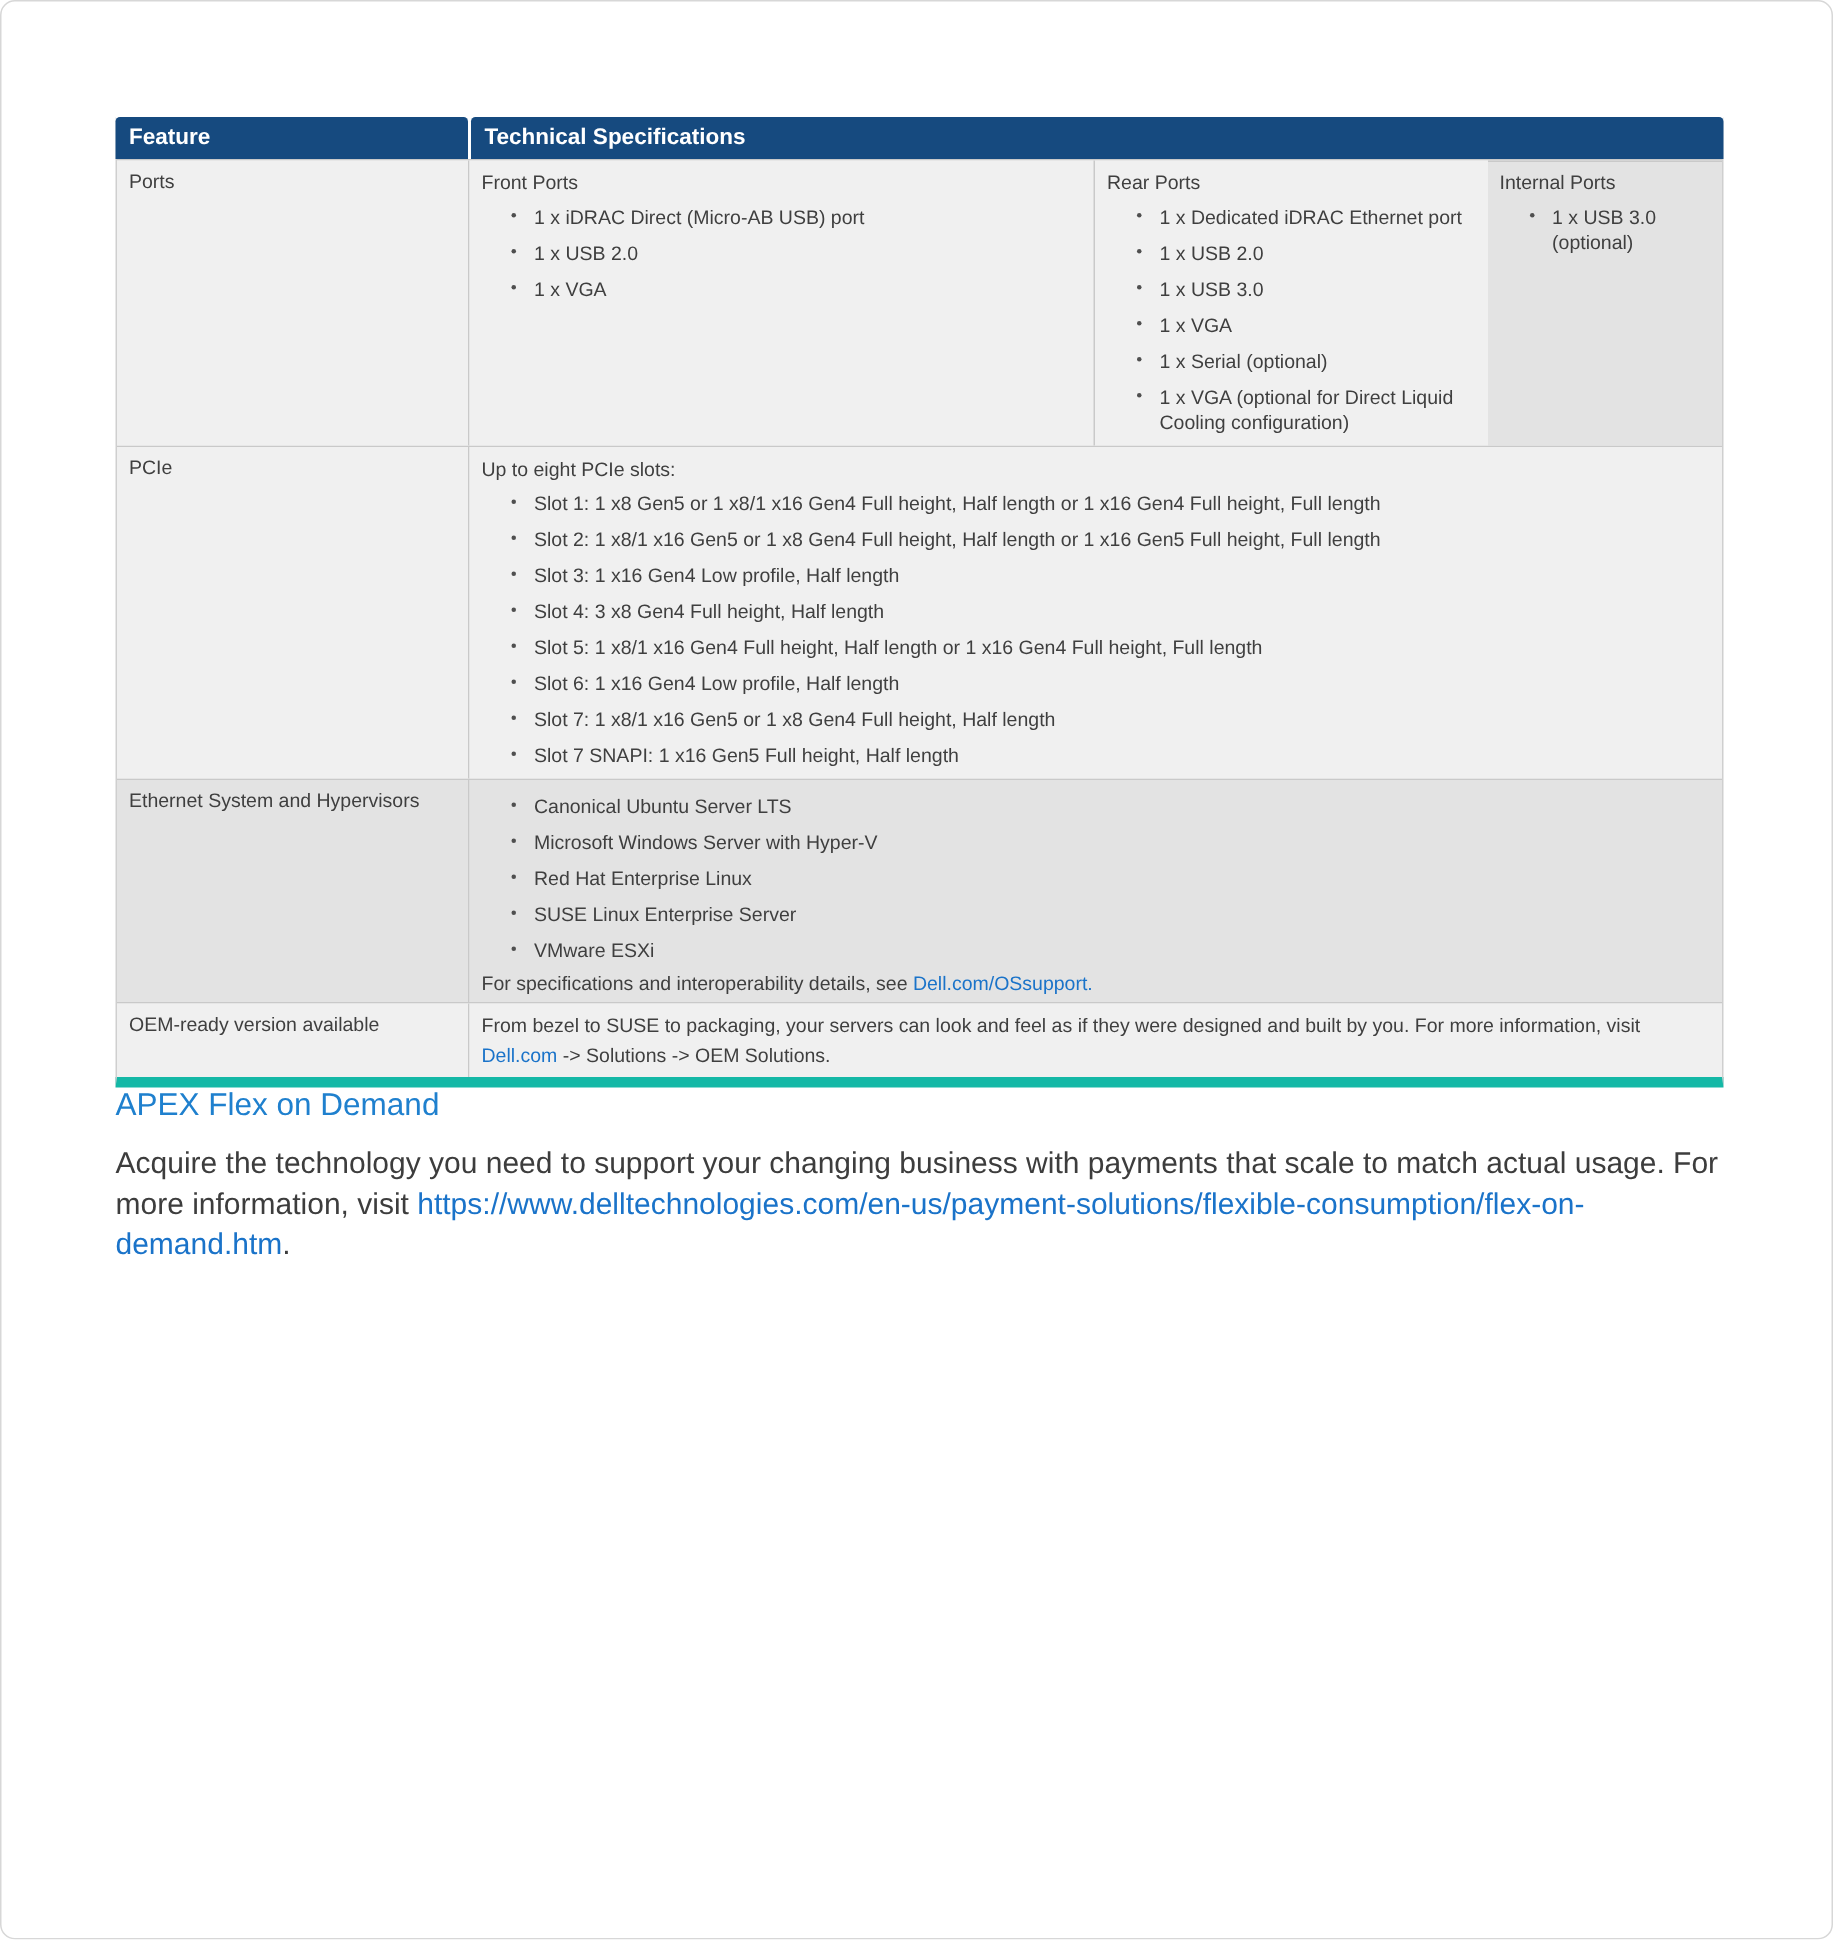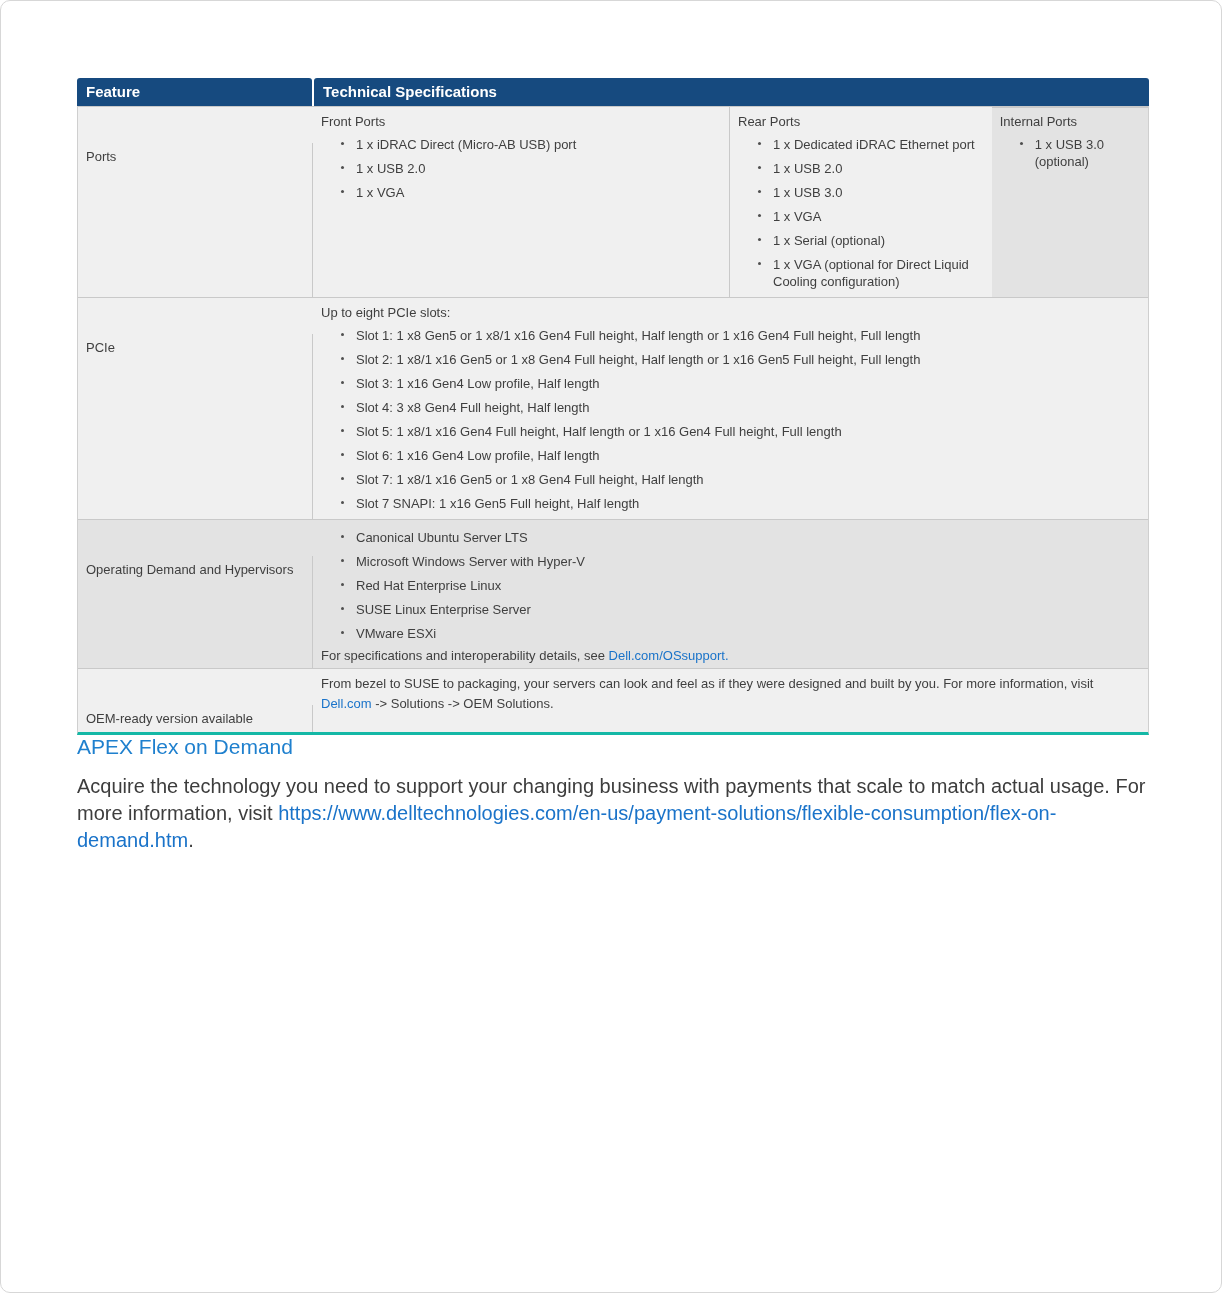--- a/index.html
+++ b/index.html
@@ -6,35 +6,35 @@
   html,body { background:#fff; }
   body { font-family:"Liberation Sans","DejaVu Sans",sans-serif; color:#3f3f3f; }
   .page {
     position:relative; width:1222px; height:1293px; background:#fff;
     border:1px solid #d7d7d7; border-radius:10px; overflow:hidden;
   }
   .content { position:absolute; left:76px; top:78px; width:1072px; }
 
   
   .spec-table { width:100%; font-size:13px; line-height:17px;
-    border-left:1px solid #cfcfcf; border-right:1px solid #cfcfcf; border-bottom:3px solid #14b8a6; }
+    border-left:1px solid #cfcfcf; border-right:1px solid #cfcfcf; border-bottom:7px solid #14b8a6; }
   .thead { display:flex; gap:2px; background:#fff; margin:-1px -1px 0 -1px; }
   .th {
     background:var(--c-header_bg,#164a7f); color:#fff; font-weight:bold; font-size:15px;
     padding:5px 8px 6px 9px; border-radius:3px 3px 0 0;
   }
   .th.feature-col { width:235px; }
   .th.spec-col { flex:1; }
 
   .trow { display:flex; border-top:1px solid #c9c9c9; }
   .trow:first-of-type { border-top:none; }
   .light, .light .td { background:var(--c-row_light,#f0f0f0); }
   .dark,  .dark  .td { background:var(--c-row_dark,#e3e3e3); }
 
-  .feature-cell { width:235px; flex:0 0 235px; border-right:1px solid #c9c9c9; padding:5px 8px;margin-top:36px; }
+  .feature-cell { width:235px; flex:0 0 235px; border-right:1px solid #c9c9c9; padding:5px 8px; }
   .spec-cell { flex:1; padding:5px 10px 4px 8px; }
 
   .ports-right { flex:1; display:flex; flex-direction:row; }
   .ports-split { display:flex; }
   .sub-cell { padding:5px 10px 4px 8px; background:var(--c-row_light,#f0f0f0); }
   .sub-cell.front { width:416px; flex:0 0 416px; }
   .sub-cell.rear  { flex:1; border-left:1px solid #c9c9c9; }
   .internal-strip { border-top:1px solid #c9c9c9; background:var(--c-row_dark,#e3e3e3); padding:4px 10px 3px 8px; }
 
   .cell-title { margin:1px 0 2px 0; }
@@ -112,21 +112,21 @@
               <li>Slot 4: 3 x8 Gen4 Full height, Half length</li>
               <li>Slot 5: 1 x8/1 x16 Gen4 Full height, Half length or 1 x16 Gen4 Full height, Full length</li>
               <li>Slot 6: 1 x16 Gen4 Low profile, Half length</li>
               <li>Slot 7: 1 x8/1 x16 Gen5 or 1 x8 Gen4 Full height, Half length</li>
               <li>Slot 7 SNAPI: 1 x16 Gen5 Full height, Half length</li>
             </ul>
         </div>
       </div>
 
       <div class="trow dark">
-        <div class="td feature-cell">Operating Demand and Hypervisors</div>
+        <div class="td feature-cell">Ethernet System and Hypervisors</div>
         <div class="td spec-cell">
           <ul class="bullets">
               <li>Canonical Ubuntu Server LTS</li>
               <li>Microsoft Windows Server with Hyper-V</li>
               <li>Red Hat Enterprise Linux</li>
               <li>SUSE Linux Enterprise Server</li>
               <li>VMware ESXi</li>
             </ul>
           <div class="cell-note">
             <span>For specifications and interoperability details, see </span><a class="link">Dell.com/OSsupport.</a>

